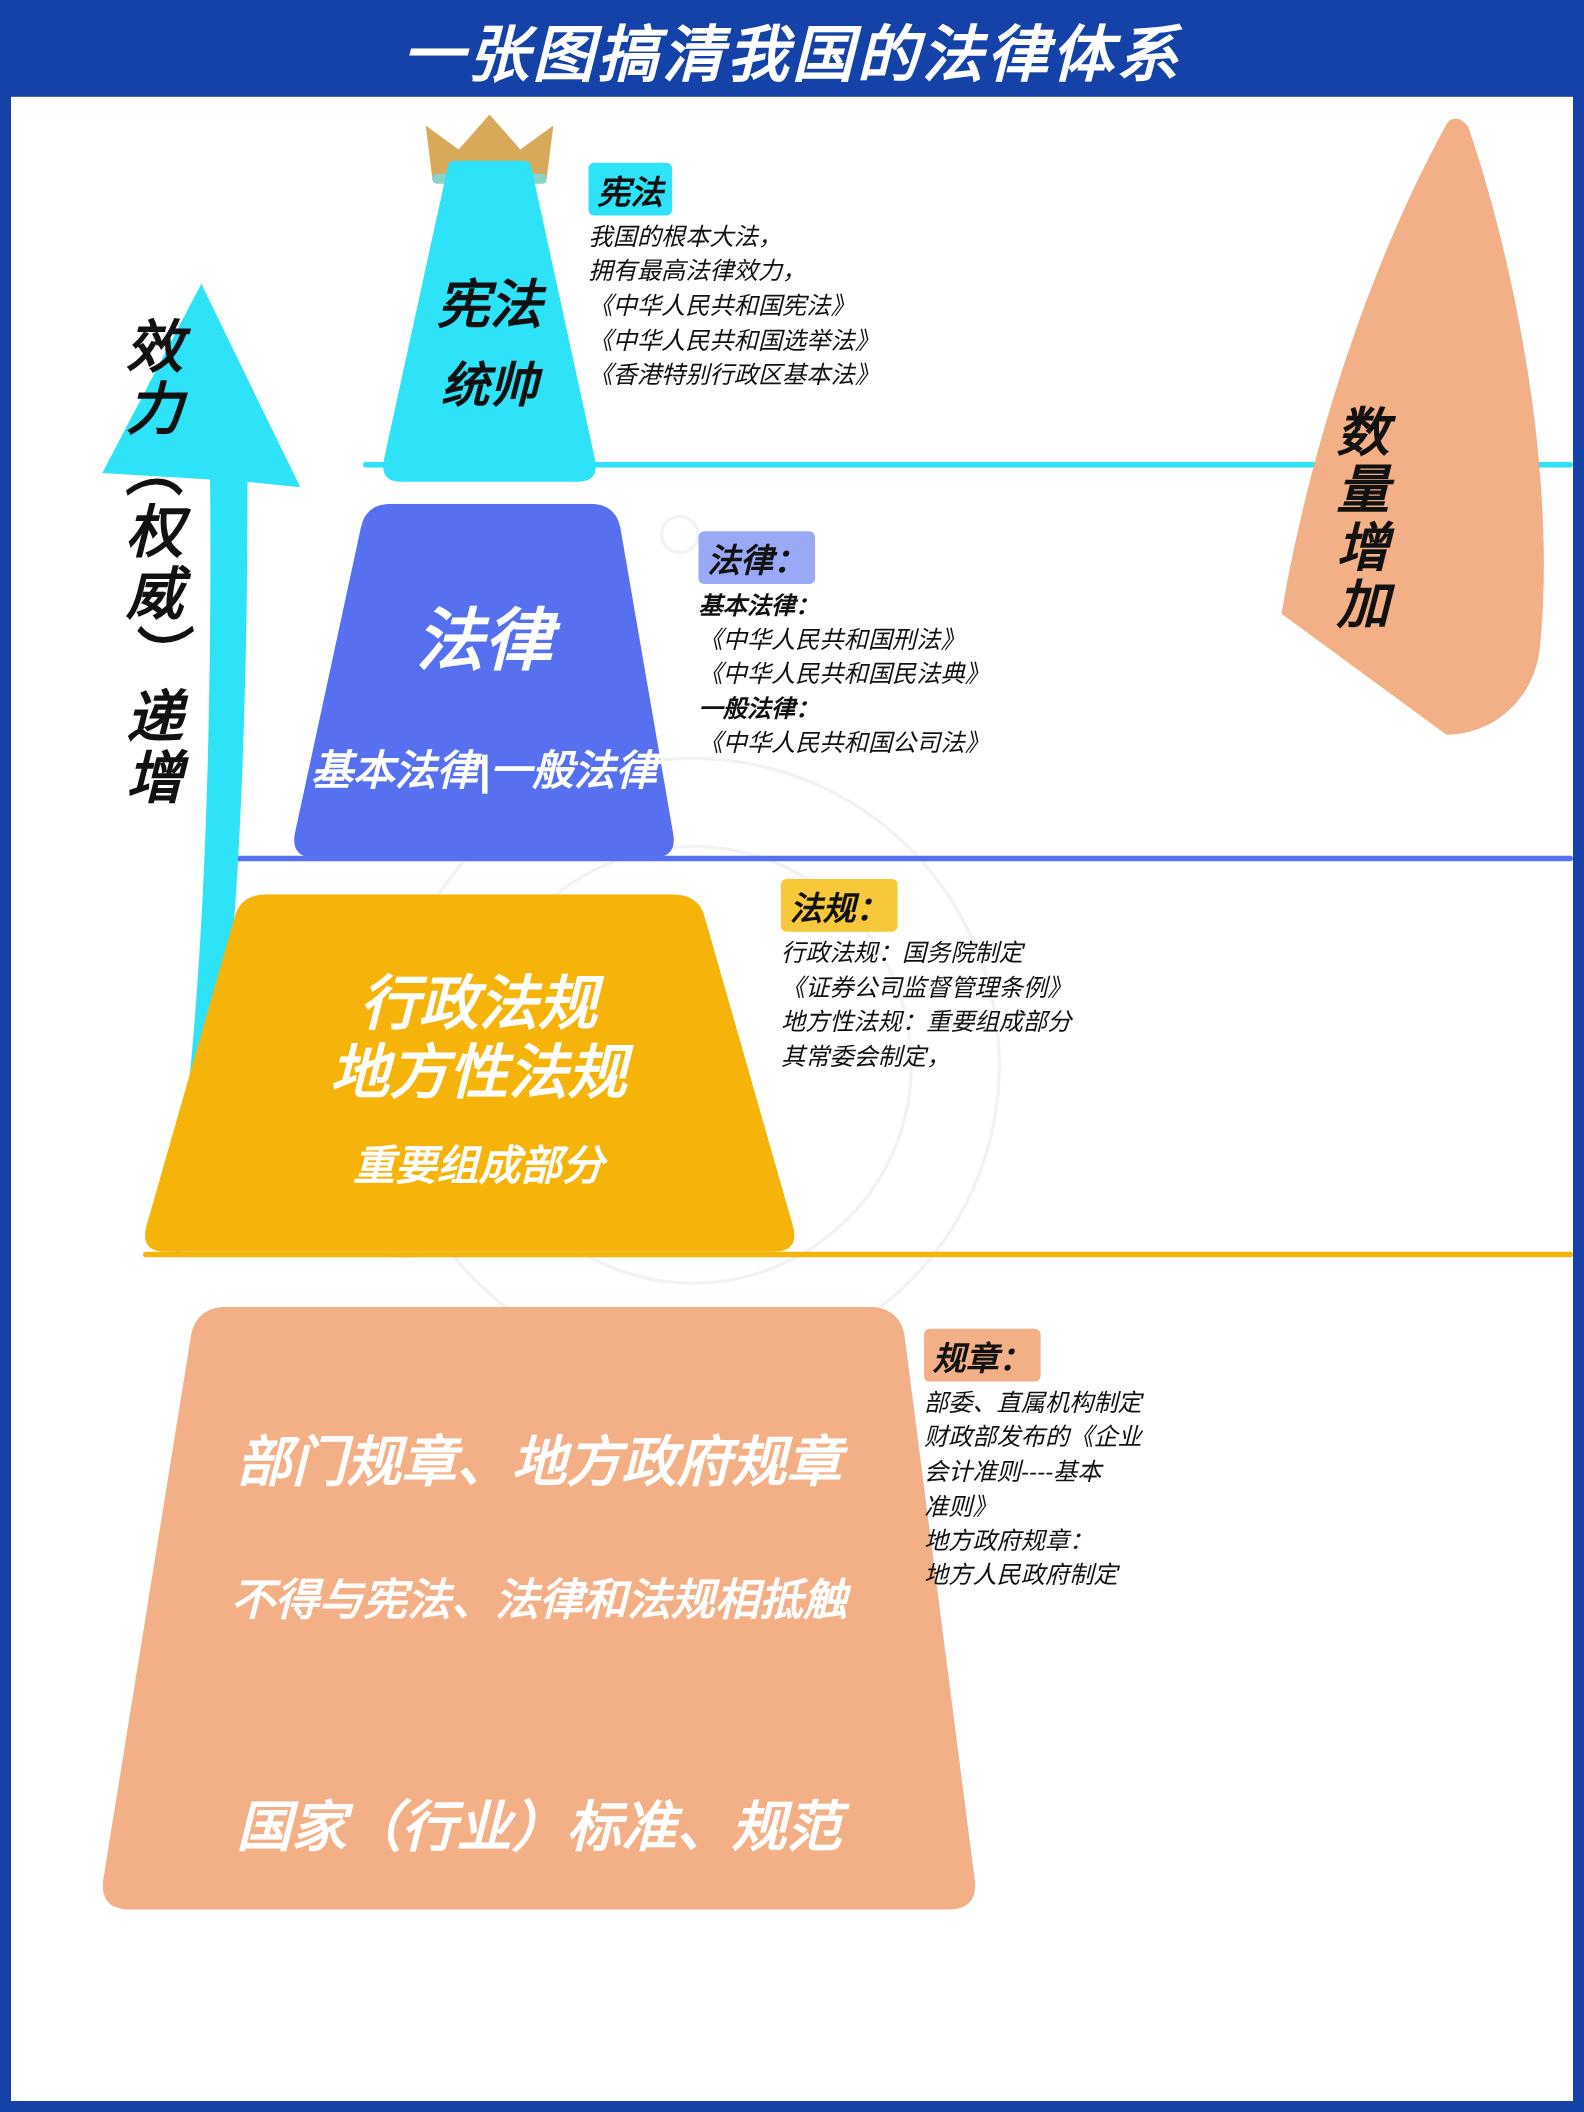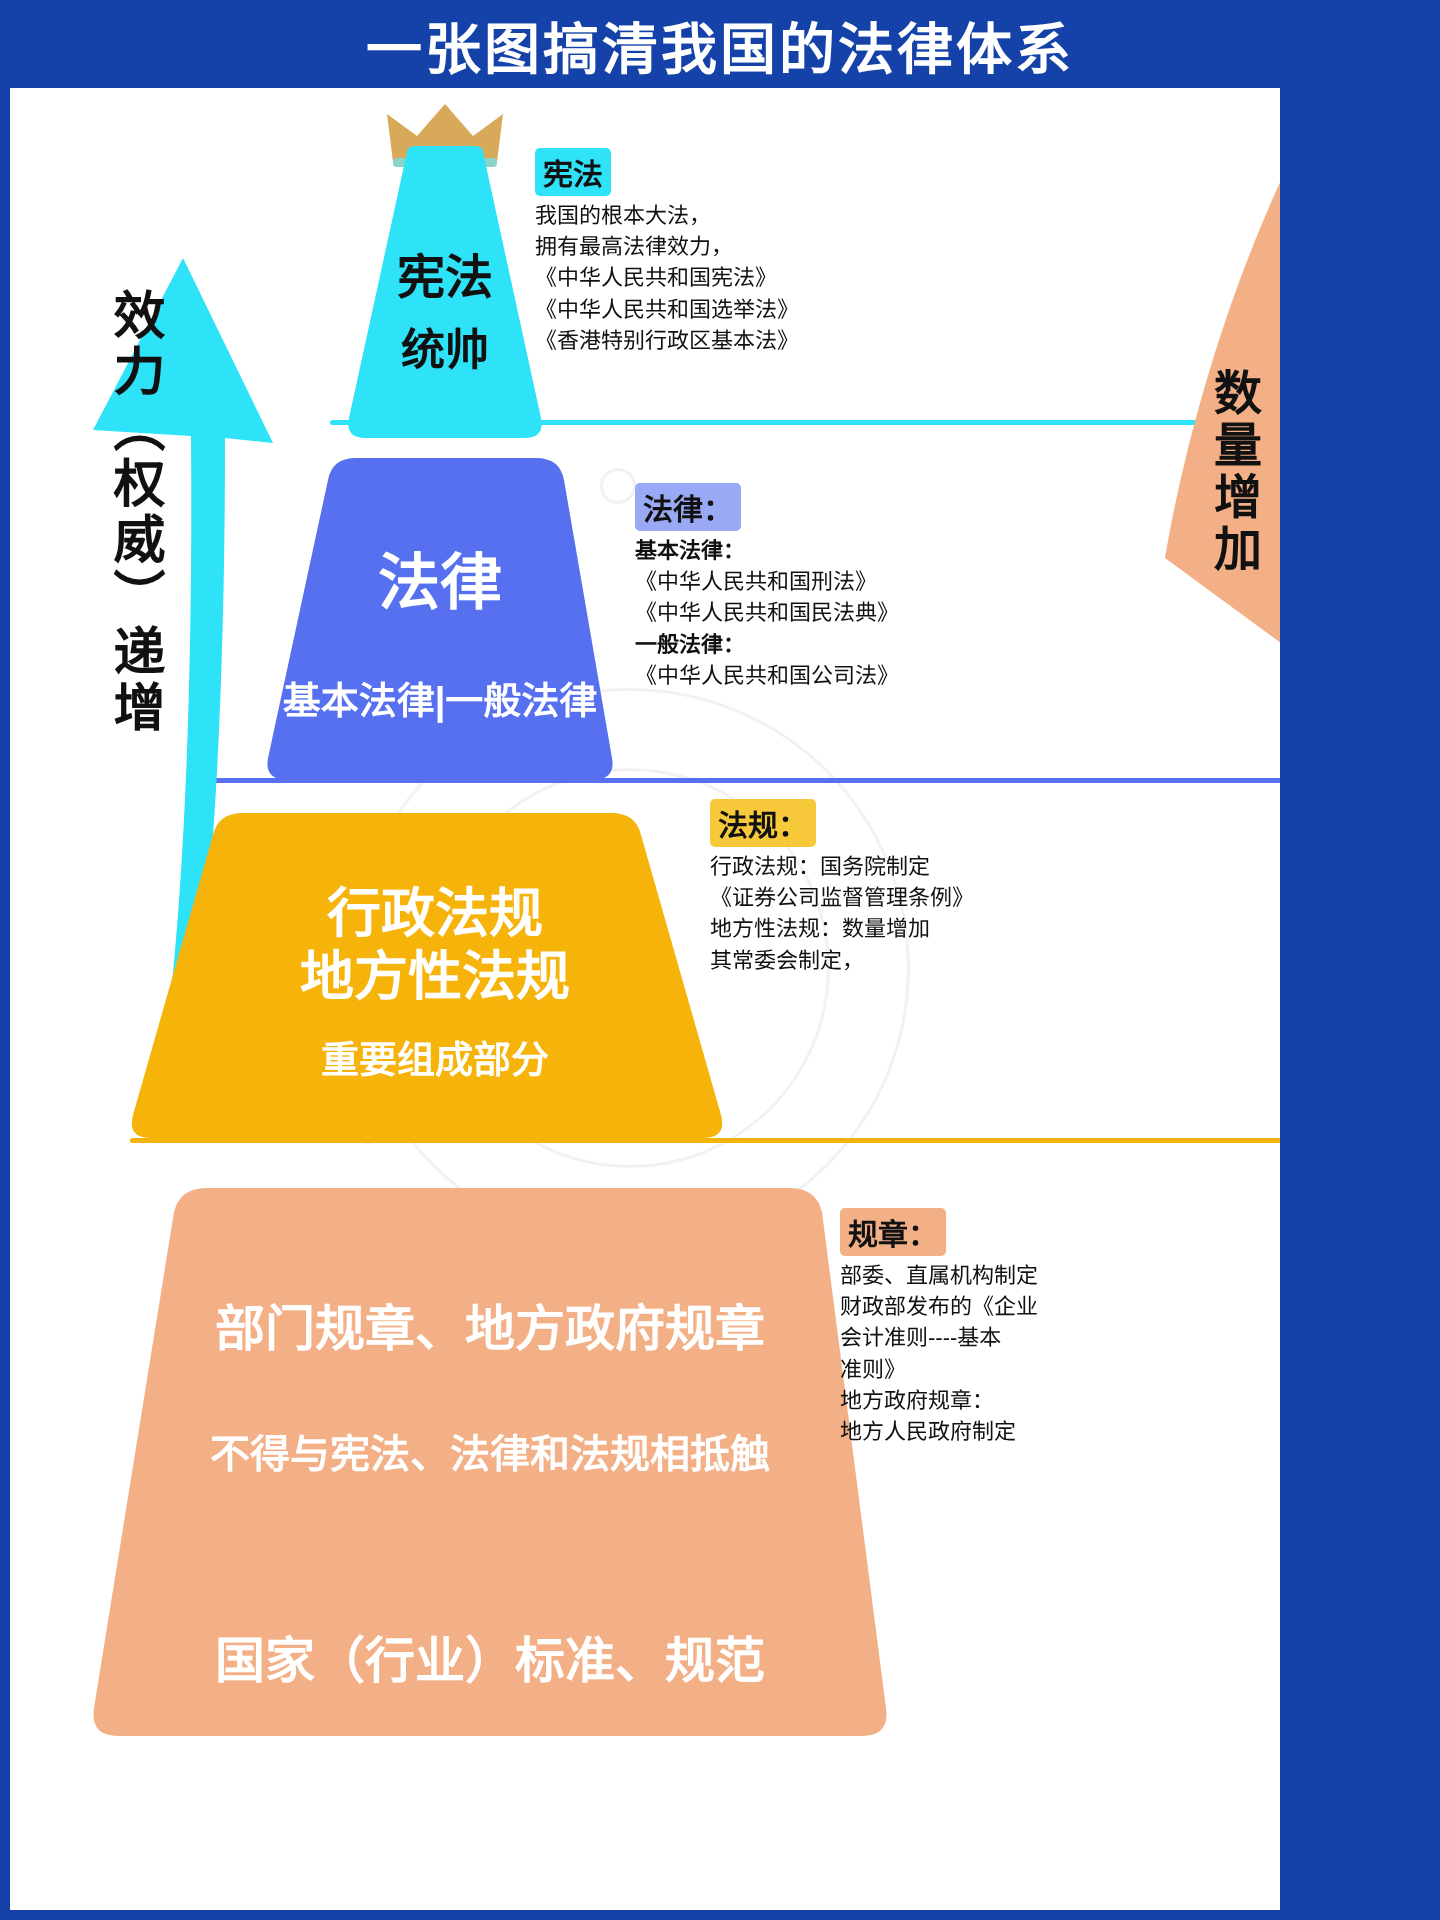--- a/index.html
+++ b/index.html
@@ -4,24 +4,25 @@
 <title>法律体系</title>
 <style>
   * { box-sizing: border-box; }
   html, body {
     margin: 0; padding: 0;
     background: #1442a8;
     font-family: "Liberation Sans", "DejaVu Sans", sans-serif;
   }
   #page {
     position: relative;
-    width: 1280px;
+    width: 1440px;
     height: 1920px;
     background: #1442a8;
     overflow: hidden;
+    font-style: italic;
   }
   
   #header {
     position: absolute;
     left: 0; top: 0;
     width: 1440px; height: 88px;
     display: flex; align-items: center; justify-content: center;
     color: #ffffff;
     font-size: 56px;
     font-weight: bold;
@@ -183,21 +184,21 @@
       <div class="ln">《中华人民共和国刑法》</div>
       <div class="ln">《中华人民共和国民法典》</div>
       <div class="ln b">一般法律：</div>
       <div class="ln">《中华人民共和国公司法》</div>
     </div>
 
     <div class="note" style="left:700px; top:711px;">
       <div class="tag" style="background:#f6c83a;">法规：</div>
       <div class="ln">行政法规：国务院制定</div>
       <div class="ln">《证券公司监督管理条例》</div>
-      <div class="ln">地方性法规：数量增加</div>
+      <div class="ln">地方性法规：重要组成部分</div>
       <div class="ln">其常委会制定，</div>
     </div>
 
     <div class="note" style="left:830px; top:1120px;">
       <div class="tag" style="background:#f3b087;">规章：</div>
       <div class="ln">部委、直属机构制定</div>
       <div class="ln">财政部发布的《企业</div>
       <div class="ln">会计准则----基本</div>
       <div class="ln">准则》</div>
       <div class="ln">地方政府规章：</div>

